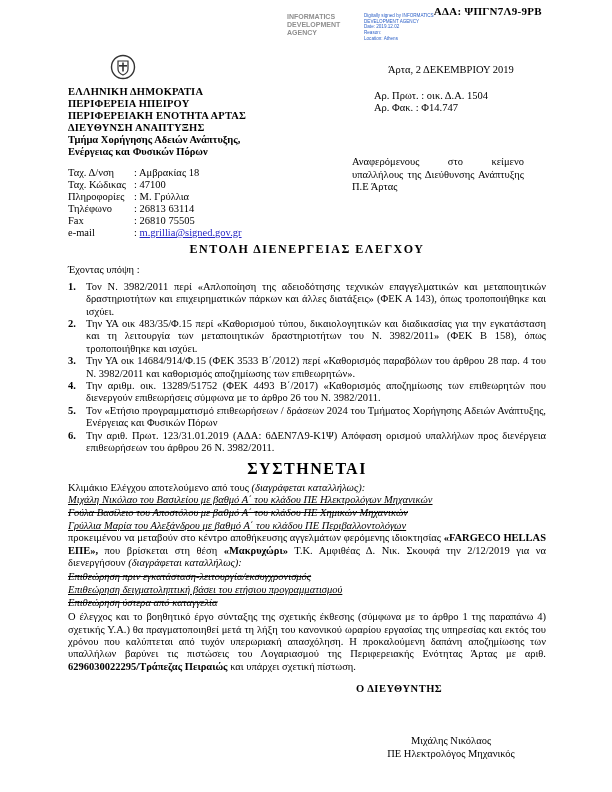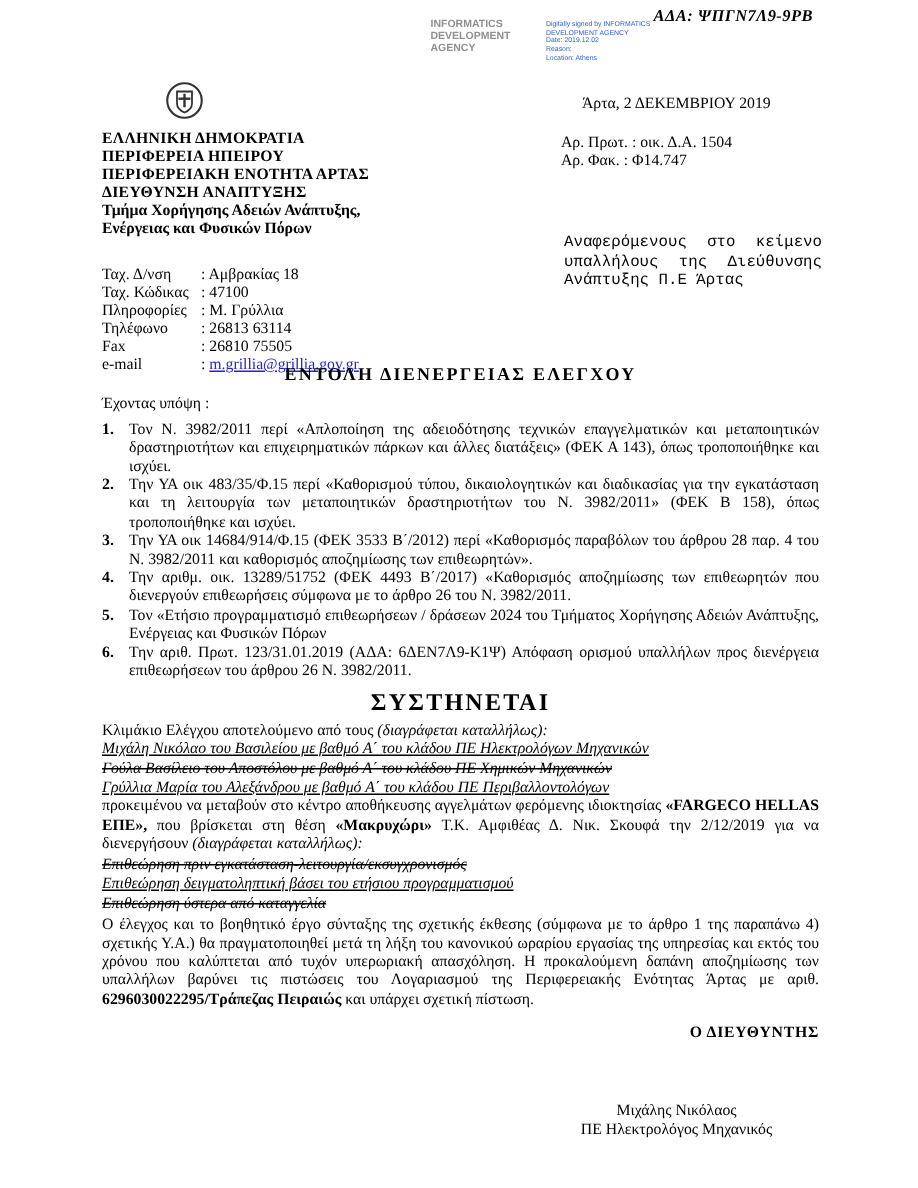--- a/index.html
+++ b/index.html
@@ -6,56 +6,56 @@
   .page{
     position:relative;
     width:612px;height:792px;
     background:#ffffff;
     font-family:"Liberation Serif", serif;
     font-size:10.5px;
     color:#000;
     overflow:hidden;
   }
   
-  .ada{position:absolute;top:5px;right:70px;font-weight:bold;font-size:11px;letter-spacing:.3px;font-style:italic;}
+  .ada{position:absolute;top:5px;right:70px;font-weight:bold;font-size:11px;letter-spacing:.3px;}
   
   .stamp{position:absolute;top:13px;left:287px;width:150px;display:flex;gap:5px;font-family:"Liberation Sans", sans-serif;}
   .stamp .agency{width:72px;font-size:7px;font-weight:bold;color:#8f8f8f;line-height:1.15;text-transform:uppercase;}
   .stamp .sig{width:72px;font-size:4.6px;color:#2b5fc7;line-height:1.25;}
   
   .hleft{position:absolute;top:54px;left:68px;width:300px;}
   .emblem{width:26px;height:26px;margin-left:42px;margin-bottom:4px;}
   .orgline{font-weight:bold;line-height:12px;letter-spacing:.2px;}
   .deptline{font-weight:bold;line-height:12px;}
-  .contact{margin-top:19px;}
+  .contact{margin-top:9px;}
   .crow{display:flex;line-height:12px;}
   .clabel{width:66px;flex:none;}
   .email-link{color:#2525c4;text-decoration:underline;cursor:pointer;}
   
   .dateline{position:absolute;top:64px;left:388px;white-space:nowrap;}
   .proto{position:absolute;top:90px;left:374px;line-height:12px;}
-  .recipient{position:absolute;top:156px;left:376px;width:172px;text-align:justify;line-height:12.5px;font-family:Liberation Mono, monospace;}
+  .recipient{position:absolute;top:156px;left:352px;width:172px;text-align:justify;line-height:12.5px;}
   
   .body{position:absolute;top:243px;left:68px;width:478px;line-height:12.4px;}
   .doc-title{text-align:center;font-weight:bold;font-size:12px;letter-spacing:1.5px;margin-bottom:9px;}
   .having{margin-bottom:4px;}
   .olist{margin:0;padding:0;list-style:none;}
   .olist .li{position:relative;padding-left:18px;text-align:justify;}
   .olist .num{position:absolute;left:0;top:0;font-weight:bold;}
   .systinetai{text-align:center;font-weight:bold;font-size:16px;letter-spacing:1.5px;margin:8px 0 7px 0;}
   .intro{line-height:12.4px;}
   .it{font-style:italic;}
   .member{font-style:italic;line-height:12.6px;}
   .kept{text-decoration:underline;}
   .struck{text-decoration:line-through;}
   .para{text-align:justify;line-height:12.4px;}
   .b{font-weight:bold;}
   .optblock{margin:2px 0;}
   .opt{font-style:italic;line-height:12.6px;}
-  .sig-role{margin-top:10px;margin-left:auto;width:190px;text-align:right;font-weight:bold;letter-spacing:.5px;}
+  .sig-role{margin-top:10px;margin-left:auto;width:190px;text-align:left;font-weight:bold;letter-spacing:.5px;}
   .sig-name{margin-top:38px;margin-left:auto;width:190px;text-align:center;line-height:13px;}
 </style>
 </head>
 <body>
 
 <div class="page">
 
   <div class="ada">ΑΔΑ: ΨΠΓΝ7Λ9-9ΡΒ</div>
 
   <div class="stamp">
@@ -100,21 +100,21 @@
       <div class="crow">
         <span class="clabel">Τηλέφωνο</span>
         <span>: 26813 63114</span>
       </div>
       <div class="crow">
         <span class="clabel">Fax</span>
         <span>: 26810 75505</span>
       </div>
       <div class="crow">
         <span class="clabel">e-mail</span>
-        <span>:</span>&nbsp;<span class="email-link">m.grillia@grillia.gov.gr</span>
+        <span>:</span>&nbsp;<span class="email-link">m.grillia@signed.gov.gr</span>
       </div>
     </div>
   </div>
 
   <div class="proto">
     <div>Αρ. Πρωτ. : οικ. Δ.Α. 1504</div>
     <div>Αρ. Φακ.   : Φ14.747</div>
   </div>
 
   <div class="recipient">Αναφερόμενους στο κείμενο υπαλλήλους της Διεύθυνσης Ανάπτυξης Π.Ε Άρτας</div>

